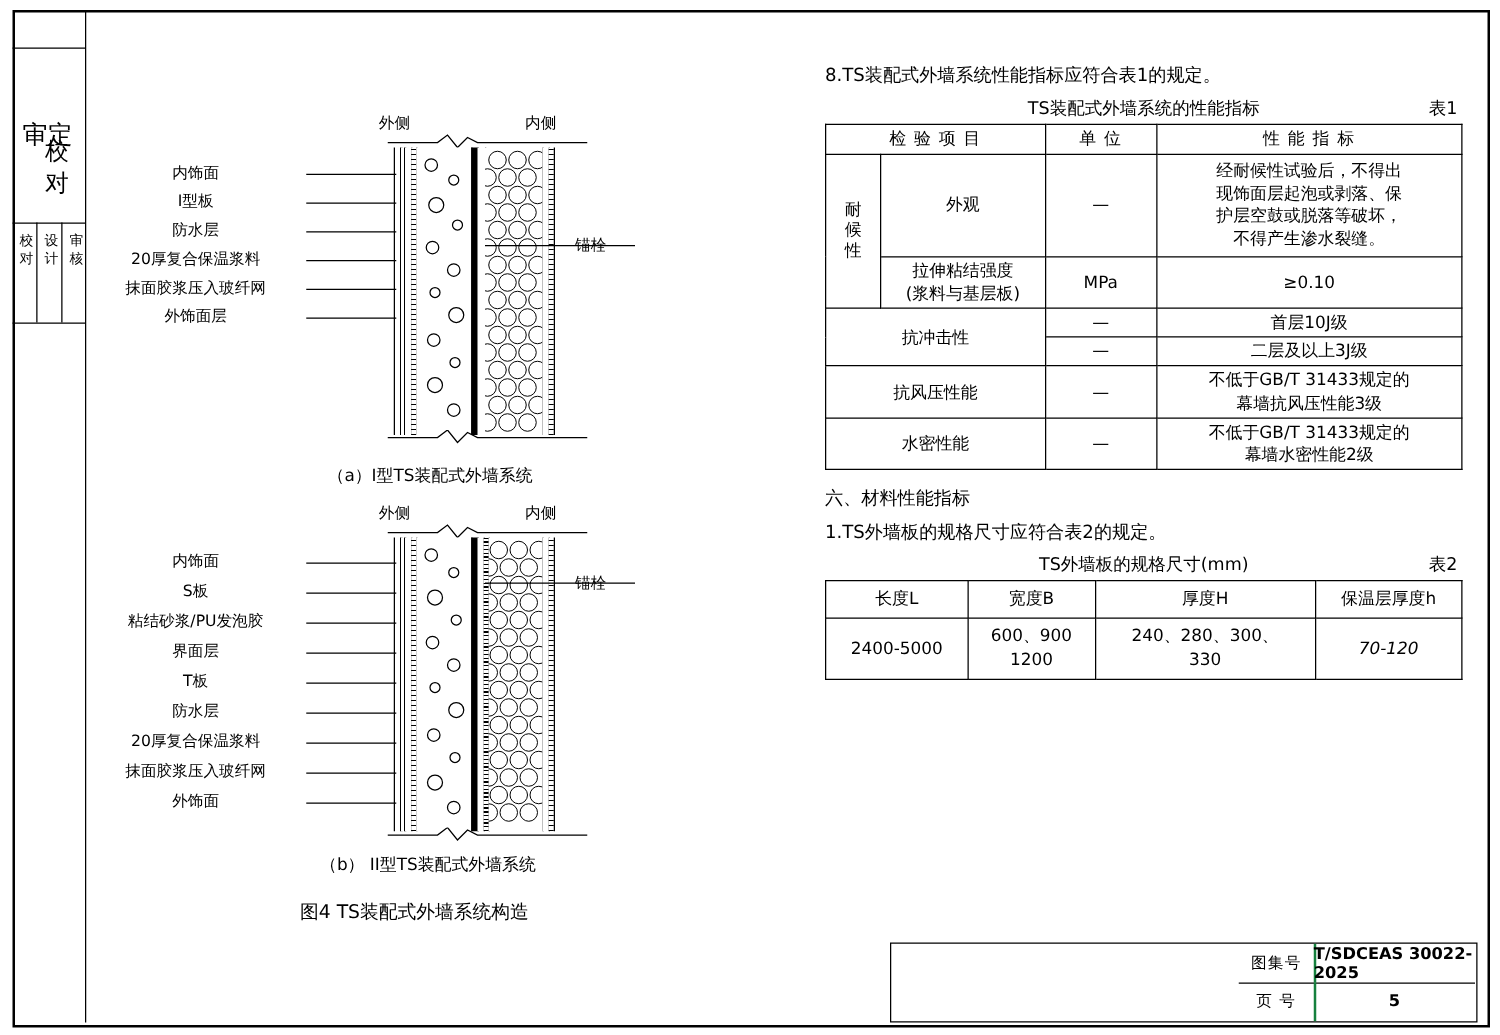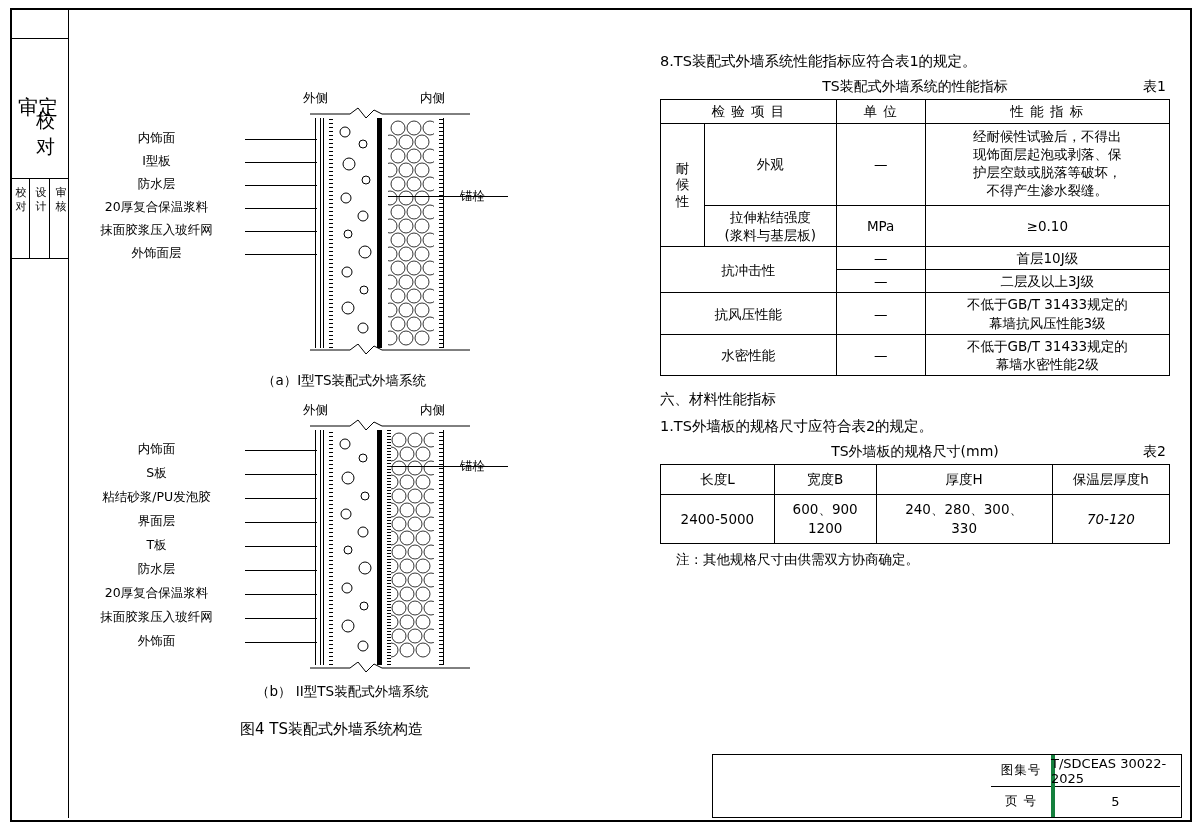--- a/index.html
+++ b/index.html
@@ -39,22 +39,22 @@
   table.t1 td,table.t1 th{border:1px solid #000;font-size:13.5px;text-align:center;padding:2px 3px;line-height:1.35;}
   table.t2 td,table.t2 th{border:1px solid #000;font-size:13.5px;text-align:center;padding:5px 3px;line-height:1.4;}
   .hdr{font-size:14px;letter-spacing:1px;}
   .note{font-size:13.5px;margin-top:7px;margin-left:16px;}
 
   
   .titleblock{position:absolute;left:712px;top:754px;width:468px;height:62px;border:1px solid #000;}
   .tb-left{position:absolute;left:0;top:0;width:278px;height:62px;border-right:1px solid #000;display:flex;align-items:center;justify-content:center;font-size:17px;letter-spacing:6px;}
   .tb-r1{position:absolute;left:278px;top:0;width:189px;height:31px;border-bottom:1px solid #000;}
   .tb-r2{position:absolute;left:278px;top:31px;width:189px;height:31px;}
-  .tb-k{position:absolute;left:0;top:0;width:60px;height:100%;border-right:4px solid #15803d;display:flex;align-items:center;justify-content:center;font-size:12.5px;letter-spacing:1px;}
-  .tb-v{position:absolute;left:60px;top:0;right:0;height:100%;display:flex;align-items:center;justify-content:center;font-size:13px;}
+  .tb-k{position:absolute;left:0;top:0;width:60px;height:100%;border-right:2px solid #15803d;display:flex;align-items:center;justify-content:center;font-size:12.5px;letter-spacing:1px;}
+  .tb-v{position:absolute;left:60px;top:0;right:0;height:100%;display:flex;align-items:center;justify-content:center;font-size:13px;font-weight:bold;}
 </style>
 </head>
 <body>
 
 <div class="page">
 
   <div class="outer-frame"></div>
 
   <div class="left-strip">
 
@@ -383,21 +383,20 @@
       </tr>
       <tr>
         <td style="padding:14px 3px;">2400-5000</td>
         <td>600、900<br>1200</td>
         <td>240、280、300、<br>330</td>
         <td style="padding:14px 3px;font-style:italic;">70-120</td>
       </tr>
     </tbody>
       </table>
 
-    <div class="note">注：其他规格尺寸由供需双方协商确定。</div>
   </div>
 
   <div class="titleblock">
     <div class="tb-r1">
       <div class="tb-k">图集号</div>
       <div class="tb-v">T/SDCEAS 30022-2025</div>
     </div>
     <div class="tb-r2">
       <div class="tb-k">页 号</div>
       <div class="tb-v">5</div>

